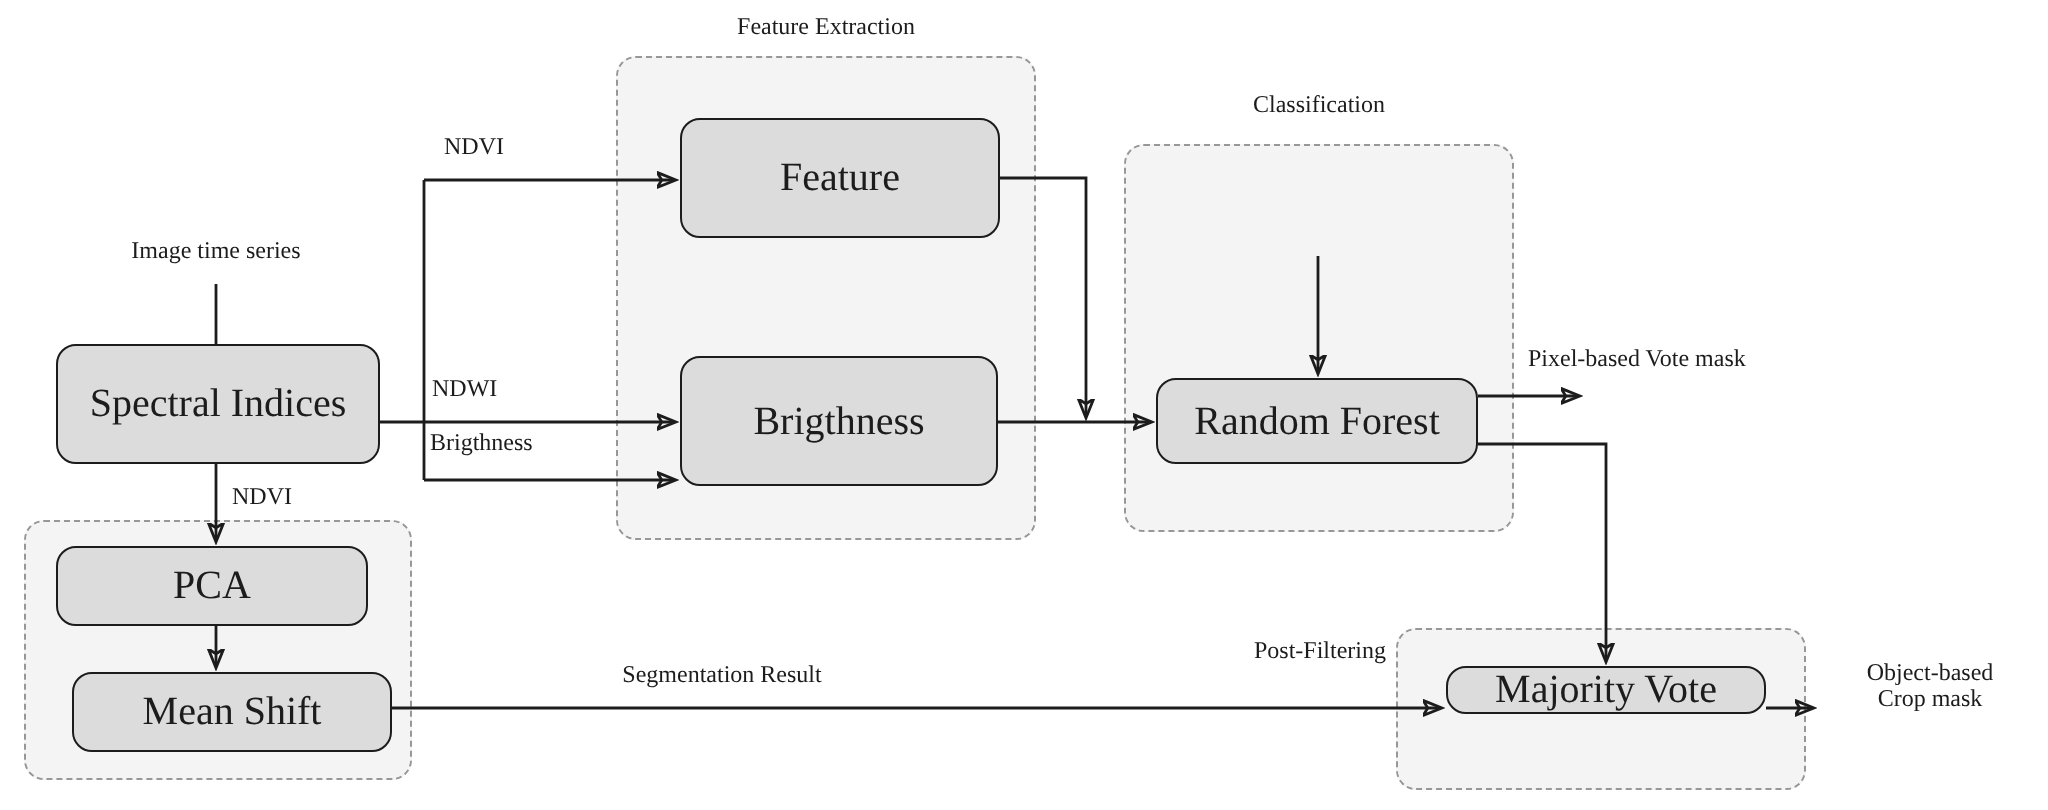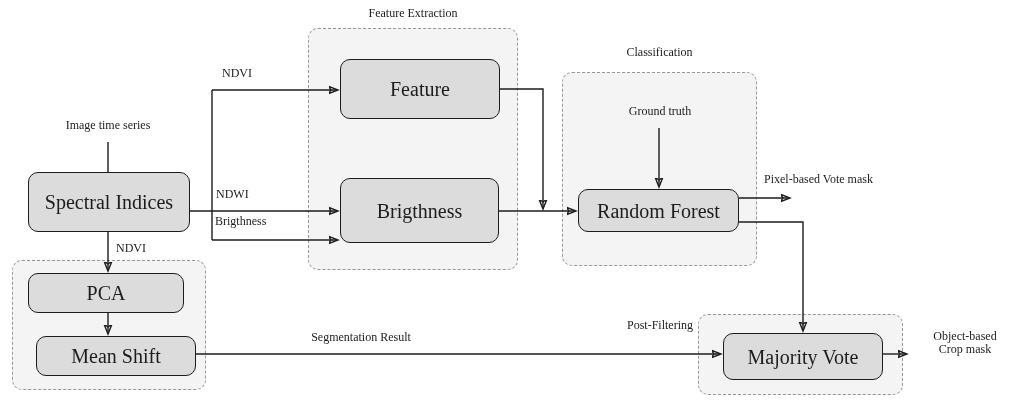--- a/index.html
+++ b/index.html
@@ -67,35 +67,34 @@
   </div>
   <div class="node" style="left:578px;top:189px;width:161px;height:43px;">
     <span>Random Forest</span>
   </div>
   <div class="node" style="left:28px;top:273px;width:156px;height:40px;">
     <span>PCA</span>
   </div>
   <div class="node" style="left:36px;top:336px;width:160px;height:40px;">
     <span>Mean Shift</span>
   </div>
-  <div class="node" style="left:723px;top:333px;width:160px;height:47px;">
+  <div class="node" style="left:723px;top:333px;width:160px;height:24px;">
     <span>Majority Vote</span>
   </div>
 
   <div class="lbl center" style="left:308px;top:7px;width:210px;">Feature Extraction</div>
   <div class="lbl center" style="left:562px;top:46px;width:195px;">Classification</div>
   <div class="lbl right" style="left:543px;top:319px;width:150px;">Post-Filtering</div>
 
   <div class="lbl center" style="left:28px;top:119px;width:160px;">Image time series</div>
   <div class="lbl" style="left:764px;top:173px;">Pixel-based Vote mask</div>
   <div class="lbl center" style="left:906px;top:330px;width:118px;">
     <span>Object-based</span><br>
     <span>Crop mask</span>
   </div>
 
   <div class="lbl" style="left:222px;top:67px;">NDVI</div>
   <div class="lbl" style="left:216px;top:188px;">NDWI</div>
   <div class="lbl" style="left:215px;top:215px;">Brigthness</div>
   <div class="lbl" style="left:116px;top:242px;">NDVI</div>
-  <div class="lbl center" style="left:580px;top:105px;width:160px;">Ground truth</div>
   <div class="lbl center" style="left:261px;top:331px;width:200px;">Segmentation Result</div>
 
 </div>
 
 </body></html>

